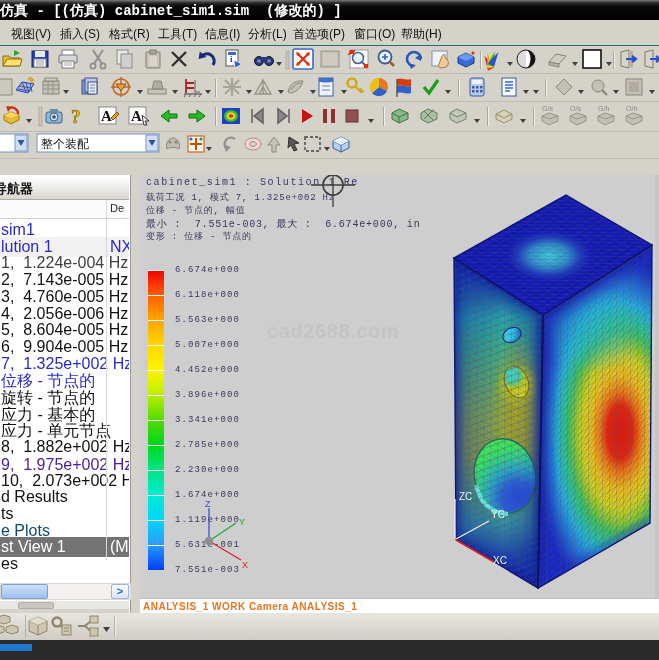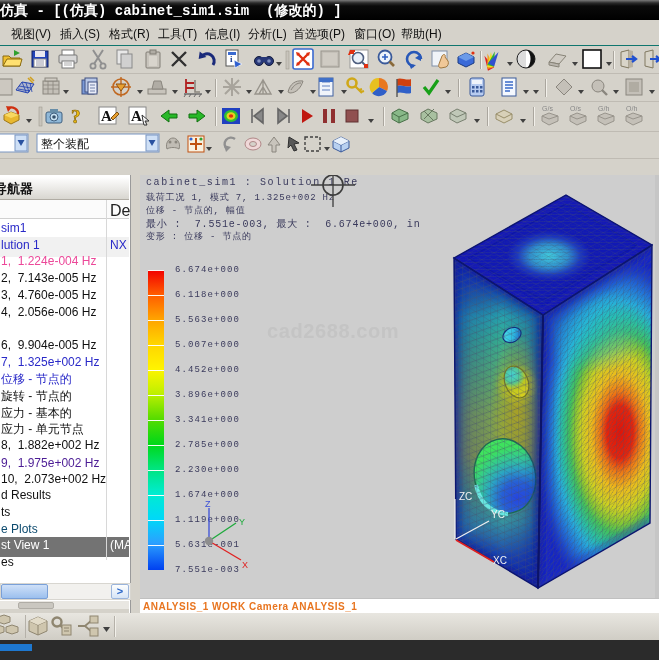--- a/index.html
+++ b/index.html
@@ -12,22 +12,22 @@
 .tb{left:0;width:659px;background:#d5d2ca}
 #row1{top:46px;height:27px;border-bottom:1px solid #bfbbb3}
 #row2{top:74px;height:27px;border-bottom:1px solid #bfbbb3}
 #row3{top:102px;height:29px;border-bottom:1px solid #bfbbb3}
 #row4{top:132px;height:26px;border-bottom:1px solid #bfbbb3}
 #dock{left:0;top:159px;width:659px;height:16px;background:#d5d2ca;border-bottom:1px solid #888}
 
 #main{left:0;top:175px;width:659px;height:438px;background:#cecece}
 #panel{left:0;top:0;width:130px;height:438px;background:#fff;border-right:1px solid #9a9a9a}
 #phead{left:0;top:2px;width:129px;height:22px;background:linear-gradient(#ffffff,#d8d6d0);border-bottom:1px solid #b0aca4;font-weight:bold;font-size:13px;color:#111}
-#pcolh{left:0;top:25px;width:129px;height:18px;background:#fbfbfb;border-bottom:1px solid #d0d0d0;font-size:16px;color:#222}
-.trow{position:absolute;left:0;width:129px;height:20px;font-size:12px;white-space:pre;overflow:hidden}
+#pcolh{left:0;top:25px;width:129px;height:18px;background:#fbfbfb;border-bottom:1px solid #d0d0d0;font-size:11px;color:#222}
+.trow{position:absolute;left:0;width:129px;height:20px;font-size:16px;white-space:pre;overflow:hidden}
 .trow span{position:absolute;left:1px;top:1px}
 .colline{position:absolute;left:106px;top:25px;width:1px;height:360px;background:#d8d8d8}
 #splitter{left:131px;top:0;width:9px;height:438px;background:#d5d2ca;border-right:1px solid #888}
 #vp{left:140px;top:0;width:519px;height:438px;background:#cecece;overflow:hidden}
 
 .vtx{position:absolute;font-family:Liberation Mono, monospace;color:#3a3a5c;white-space:pre}
 #legend{position:absolute;left:8px;top:95px;width:16px;height:300px}
 .ltx{position:absolute;left:27px;font:9px "Liberation Mono",monospace;letter-spacing:1.1px;color:#3a3a5c;white-space:pre}
 #wm{position:absolute;left:127px;top:145px;font:bold 20px "Liberation Sans",sans-serif;color:#c4c4c4;letter-spacing:0.6px}
 #prompt{position:absolute;left:0px;top:423px;width:519px;height:15px;background:#fff;border-top:1px solid #c0c0c0}
@@ -456,24 +456,25 @@
   <div id="panel" class="abs">
    <div id="phead" class="abs">
           <span style="position:absolute;left:-6px;top:3px">导航器</span>
         </div>
    <div id="pcolh" class="abs">
           <span style="position:absolute;left:110px;top:2px">De</span>
         </div>
    <div id="treebox" class="abs" style="left:0;top:43px;width:129px;height:365px;overflow:hidden">
    <div class="trow" style="top:2.0px;color:#2929c8"><span>sim1</span></div>
    <div class="trow" style="top:18.7px;background:#f1f1f1;color:#2929c8"><span>lution 1</span><span style="left:110px;color:#2929c8">NX</span></div>
-   <div class="trow" style="top:35.4px;color:#ec4899"><span>1,  1.224e-004 Hz</span></div>
+   <div class="trow" style="top:35.4px;color:#404040"><span>1,  1.224e-004 Hz</span></div>
    <div class="trow" style="top:52.1px;color:#111"><span>2,  7.143e-005 Hz</span></div>
    <div class="trow" style="top:68.8px;color:#111"><span>3,  4.760e-005 Hz</span></div>
    <div class="trow" style="top:85.5px;color:#111"><span>4,  2.056e-006 Hz</span></div>
+   <div class="trow" style="top:102.2px;color:#111"><span>5,  8.604e-005 Hz</span></div>
    <div class="trow" style="top:118.9px;color:#111"><span>6,  9.904e-005 Hz</span></div>
    <div class="trow" style="top:135.6px;color:#2929c8"><span>7,  1.325e+002 Hz</span></div>
    <div class="trow" style="top:152.3px;color:#2929c8"><span>位移 - 节点的</span></div>
    <div class="trow" style="top:169.0px;color:#111"><span>旋转 - 节点的</span></div>
    <div class="trow" style="top:185.7px;color:#111"><span>应力 - 基本的</span></div>
    <div class="trow" style="top:202.4px;color:#111"><span>应力 - 单元节点</span></div>
    <div class="trow" style="top:219.1px;color:#111"><span>8,  1.882e+002 Hz</span></div>
    <div class="trow" style="top:237px;color:#4c1d95"><span>9,  1.975e+002 Hz</span></div>
    <div class="trow" style="top:252.5px;color:#111"><span>10,  2.073e+002 Hz</span></div>
    <div class="trow" style="top:269.2px;color:#111"><span>d Results</span></div>

